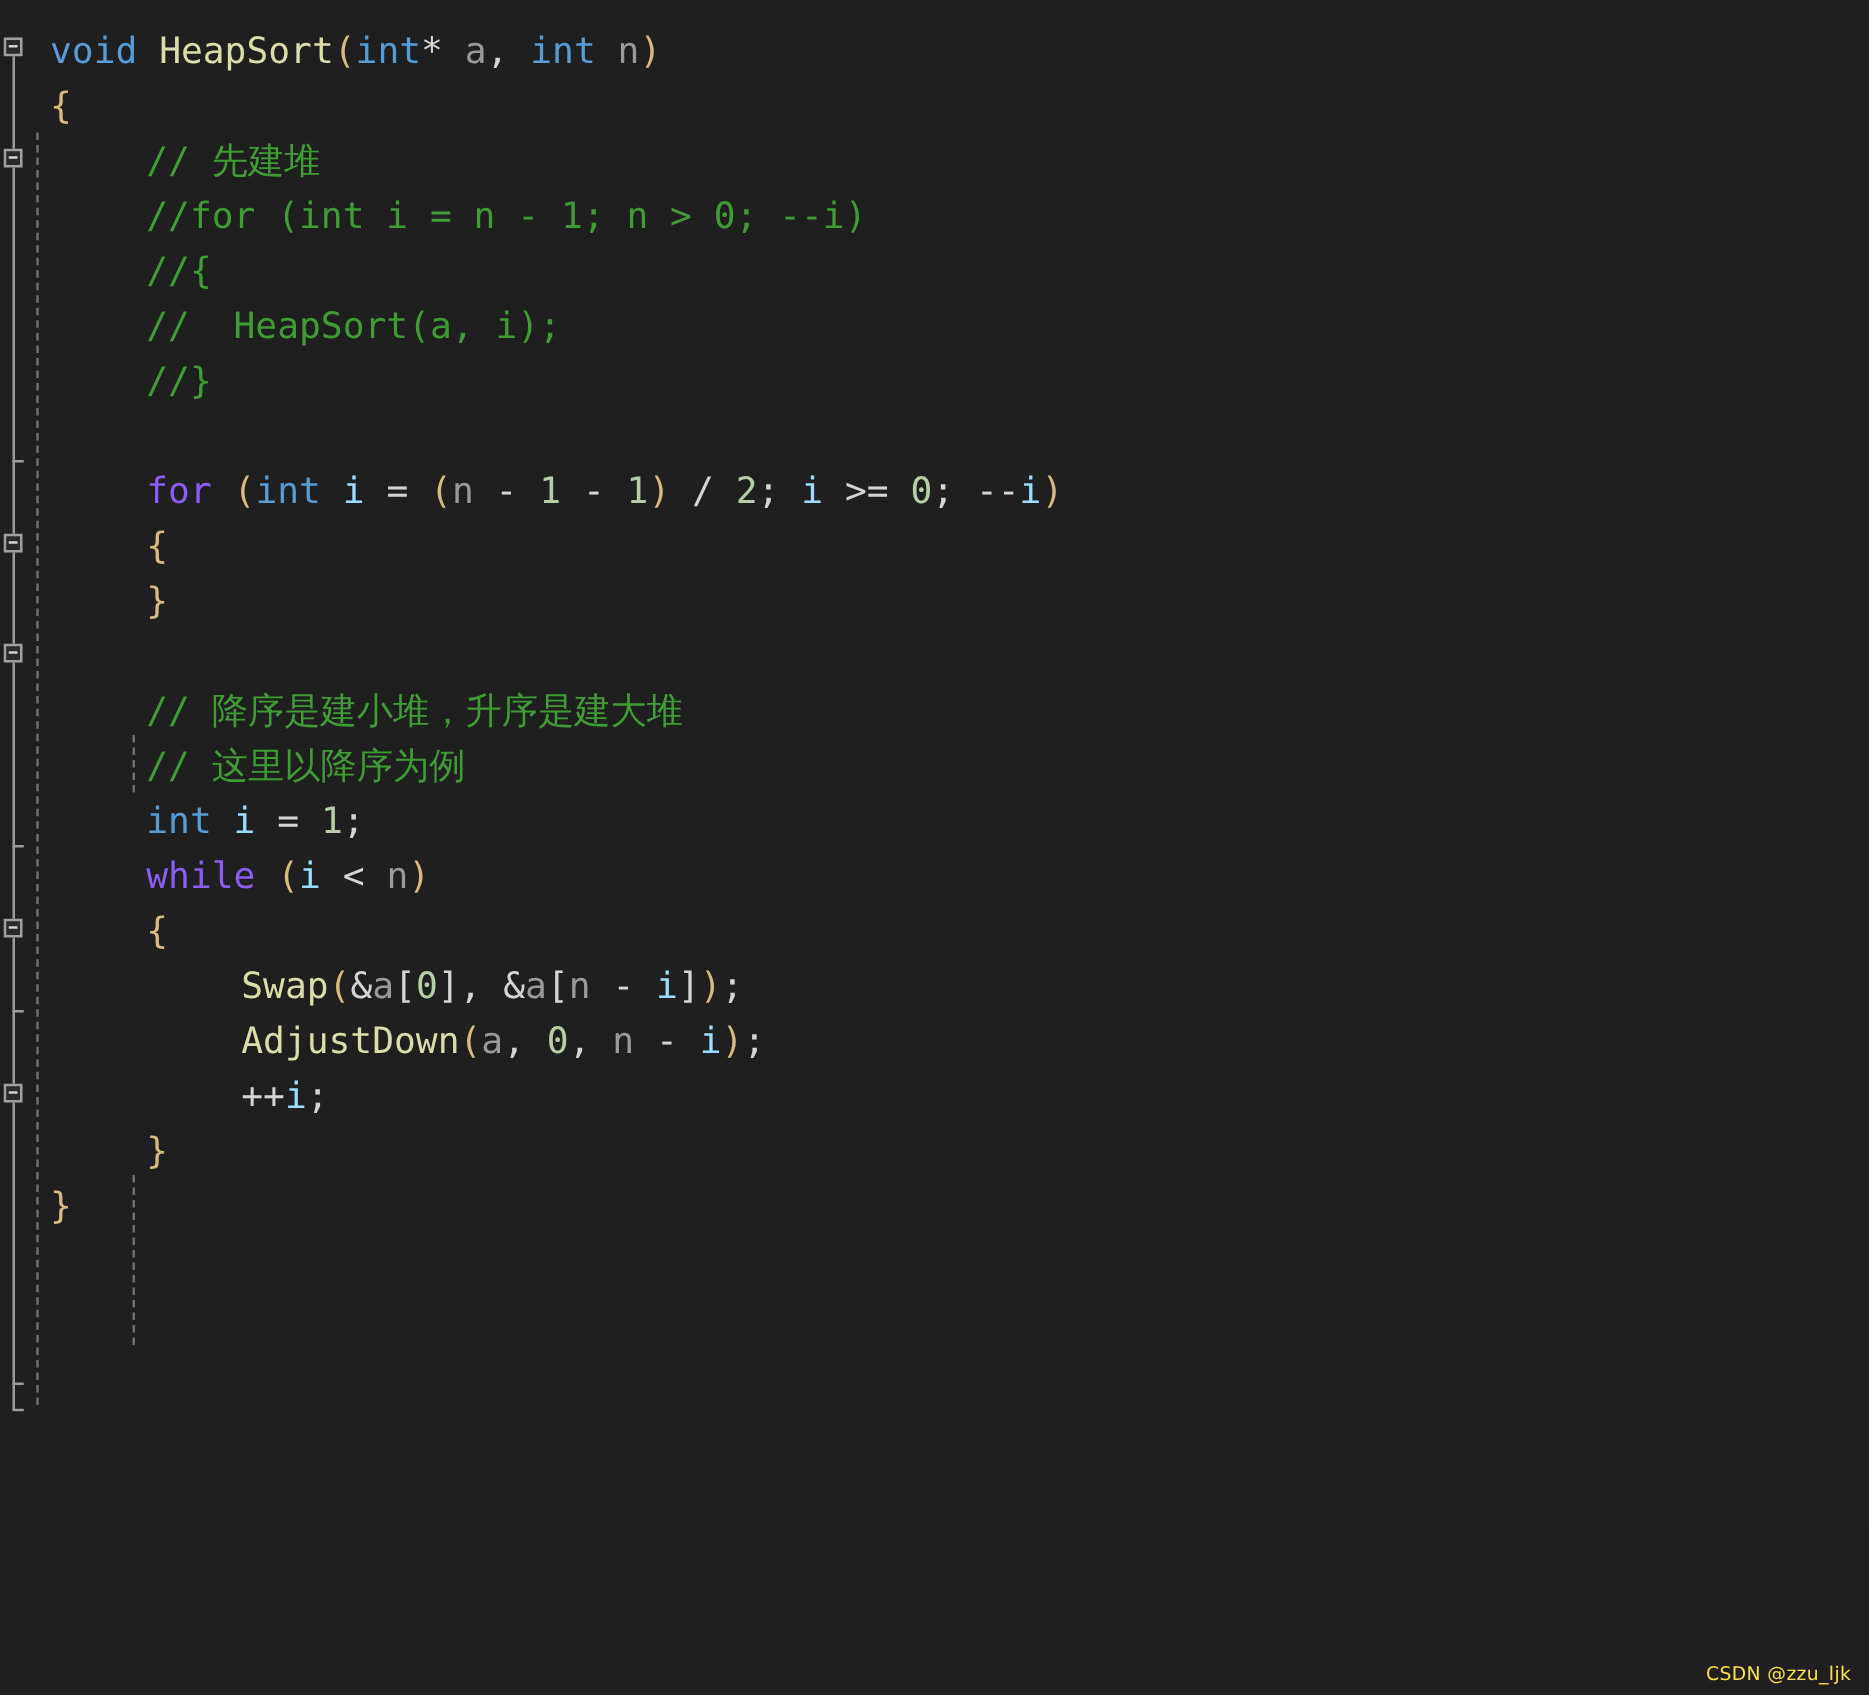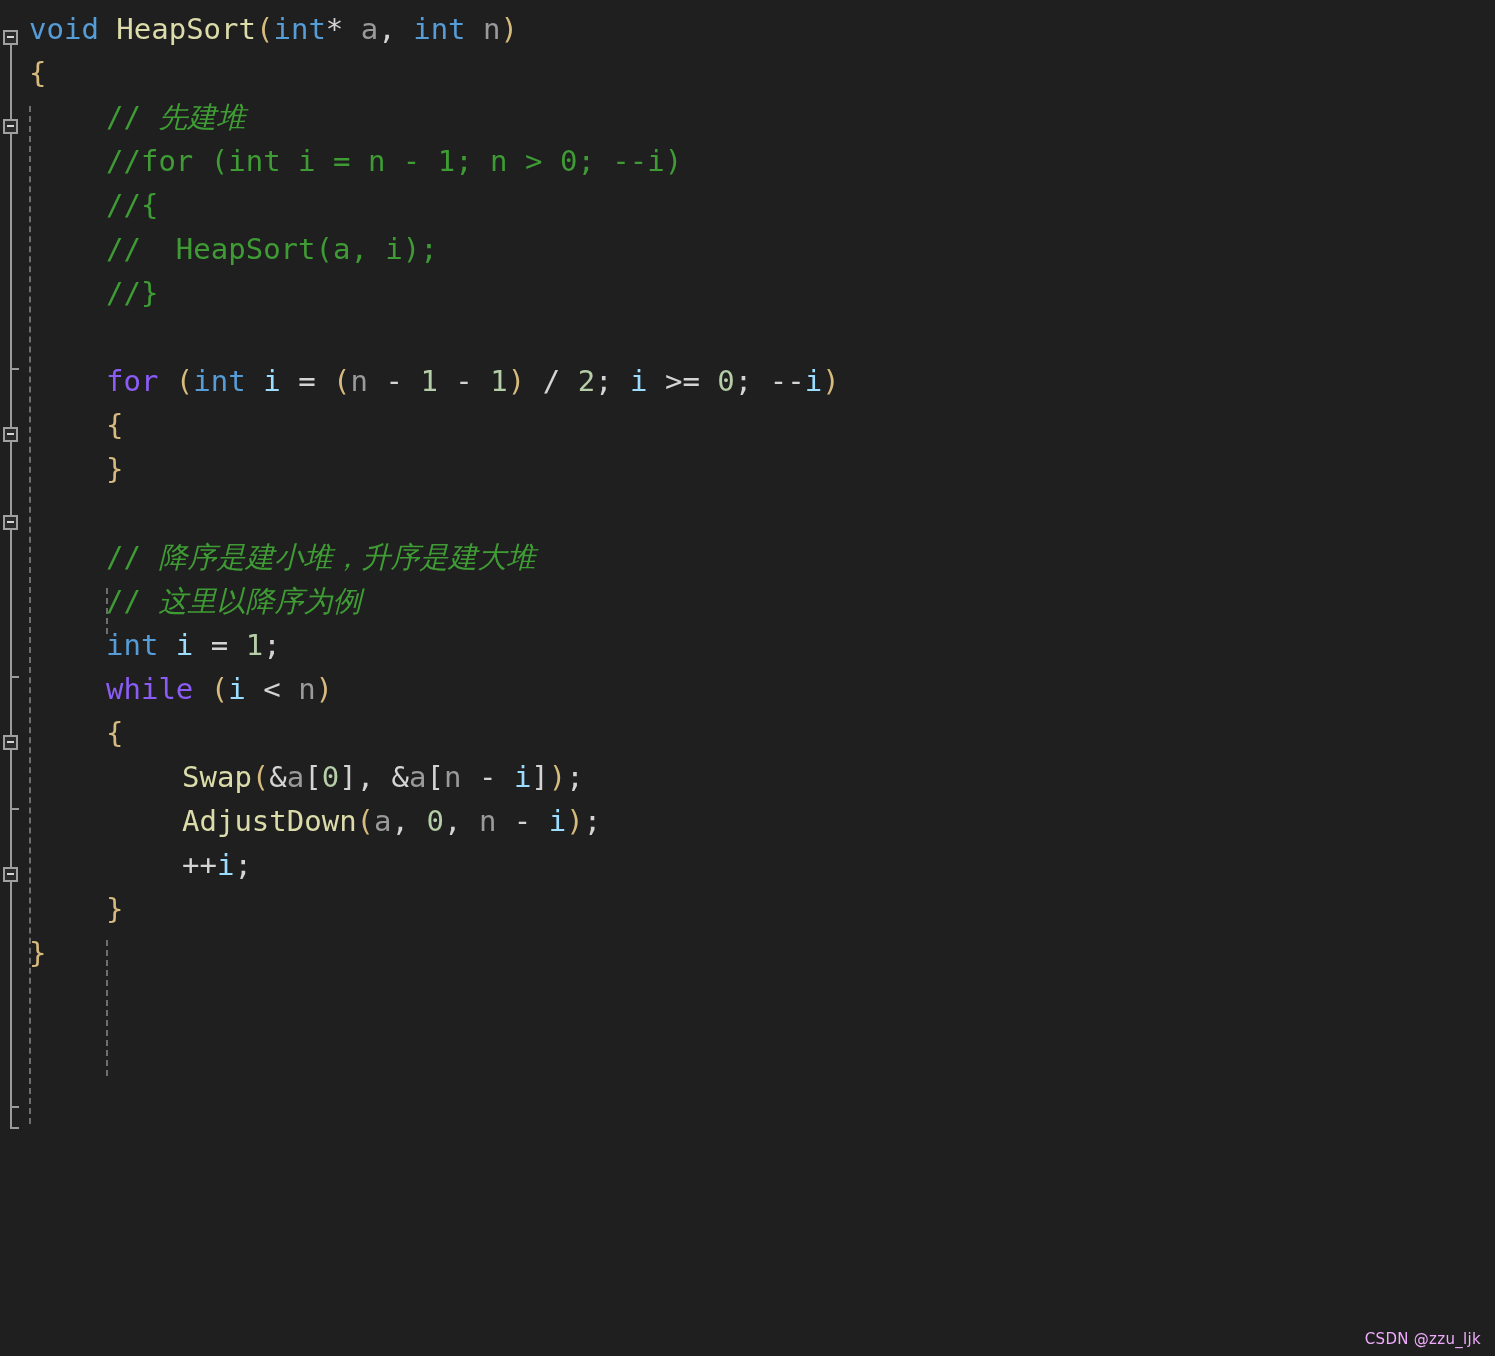--- a/index.html
+++ b/index.html
@@ -64,21 +64,21 @@
     width: 0;
     border-left: 2px dashed #6e6e6e;
   }
 
   
   #code {
     position: absolute;
     left: 0; top: 0;
     width: 1291px;
     padding: 0;
-    margin: 7px;
+    margin: 18px;
   }
   .line {
     position: relative;
     height: 44px;
     line-height: 44px;
     font-size: 29px;
     letter-spacing: 0px;
     white-space: pre;
     color: #d4d4d4;
   }
@@ -94,30 +94,30 @@
   .ctl     { color: #8b5cf6; }   
   .fn      { color: #dcdcaa; }   
   .var     { color: #9cdcfe; }   
   .ident   { color: #9a9a9a; }   
   .num     { color: #b5cea8; }   
   .paren   { color: #d7ba7d; }   
   .brace   { color: #d7ba7d; }   
   .punct   { color: #d4d4d4; }   
   .cmt     { color: #3f9c35; }   
 
-  .cjk { font-family: "DejaVu Sans", "Liberation Sans", sans-serif; font-style: italic; }
+  .cjk { font-family: "DejaVu Sans", "Liberation Sans", sans-serif; }
 
   
   #watermark {
     position: absolute;
     right: 14px;
     bottom: 8px;
     font-family: "DejaVu Sans", "Liberation Sans", sans-serif;
     font-size: 15px;
-    color: #f0abfc;
+    color: #fde047;
     letter-spacing: 0.3px;
   }
 </style>
 </head>
 <body>
 
 <div id="editor">
 
   <div id="gutter">
 

